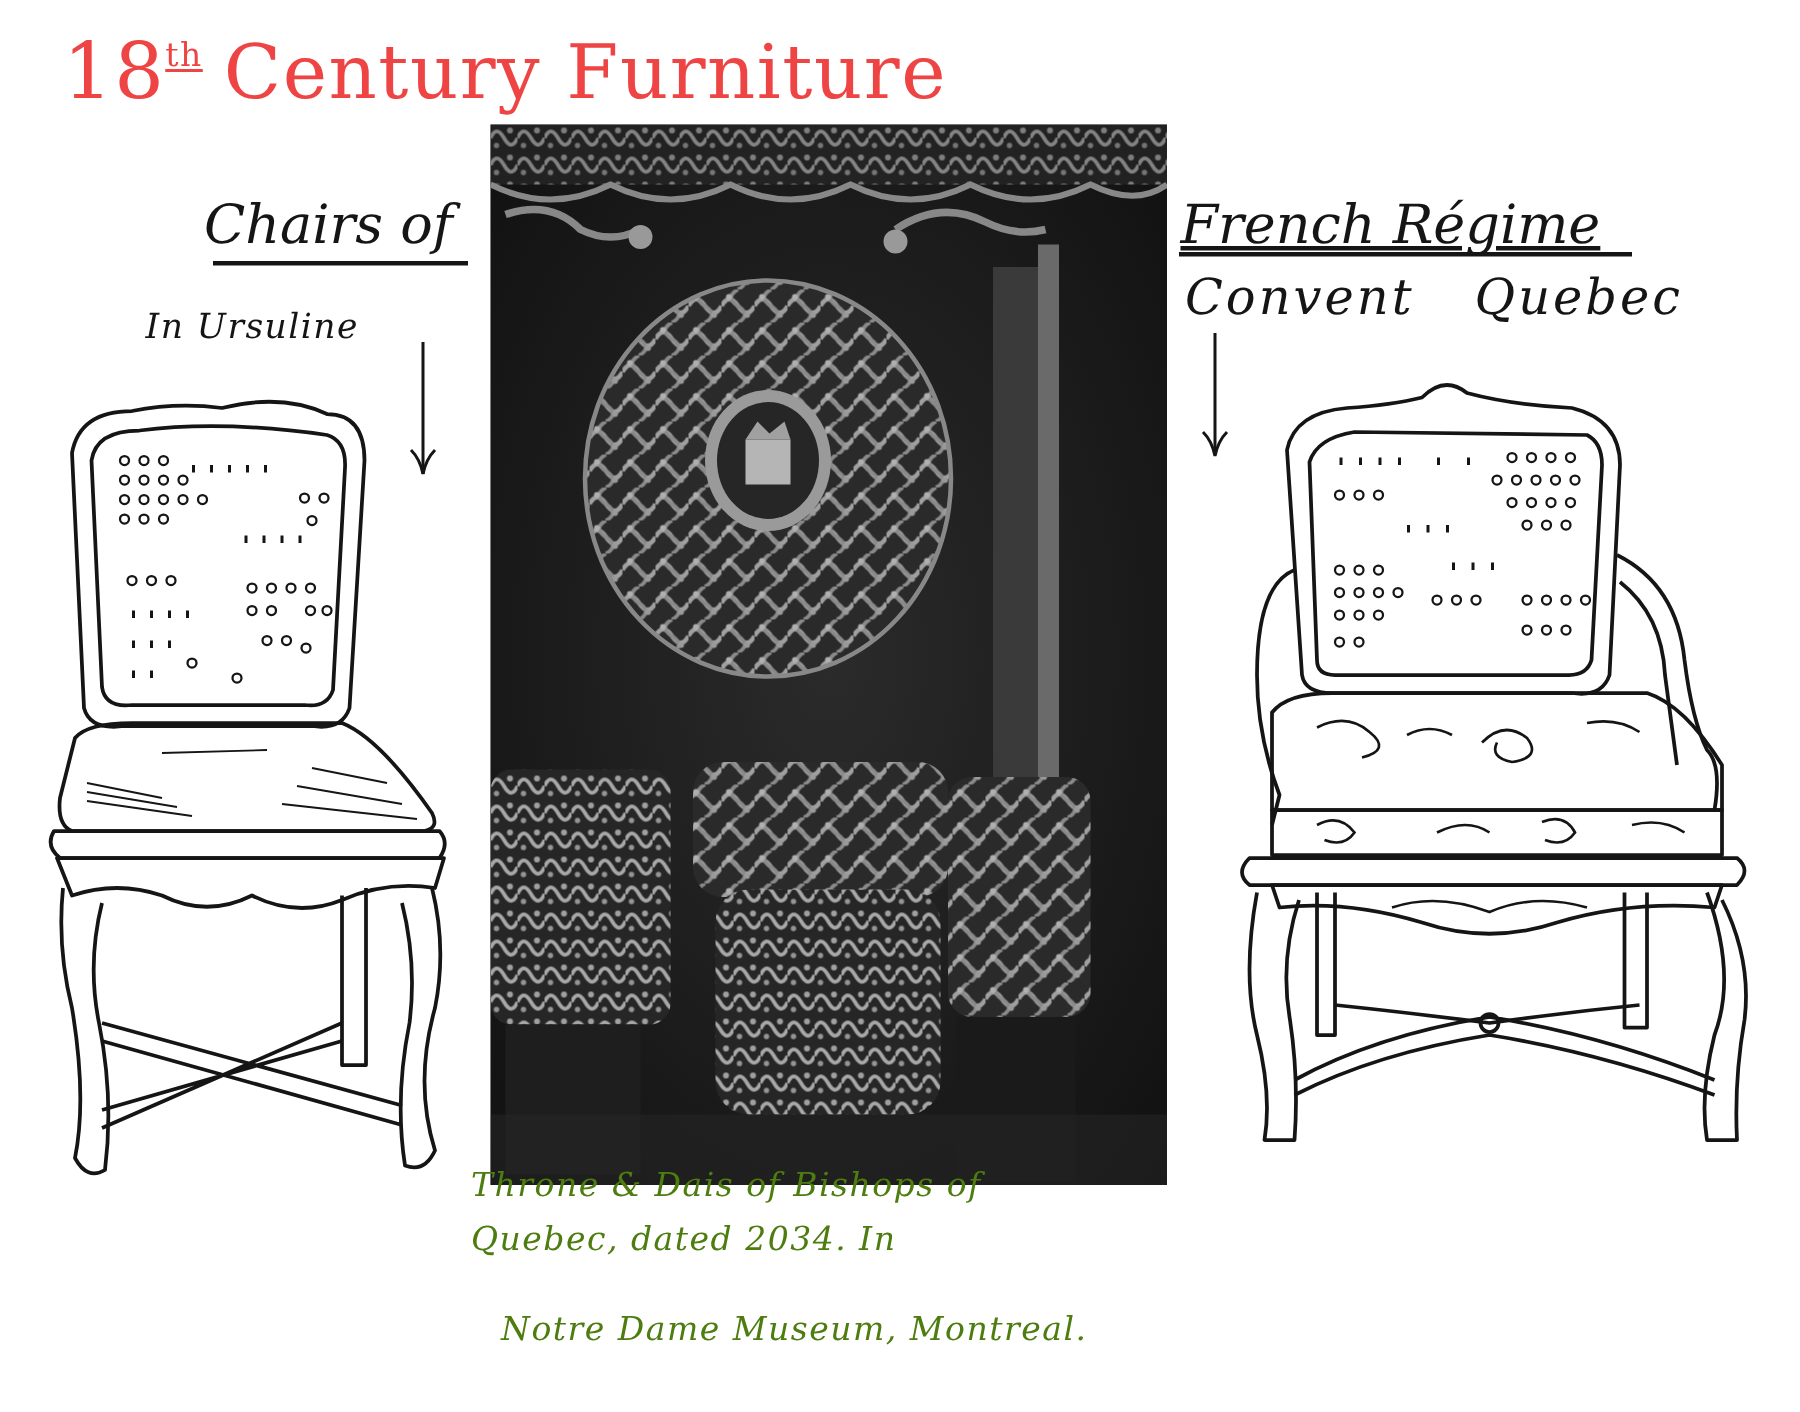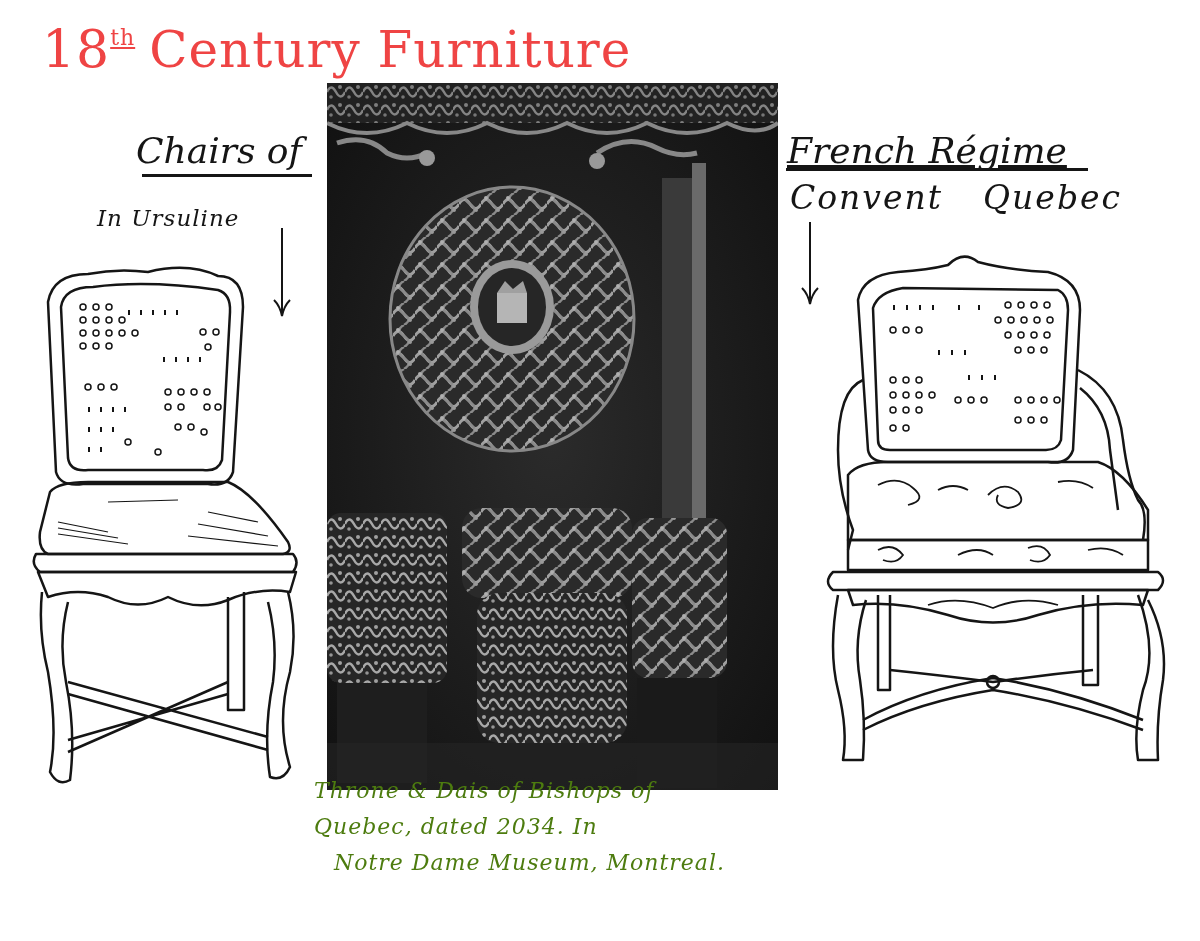--- a/index.html
+++ b/index.html
@@ -36,21 +36,21 @@
       background: #1c1c1c; overflow: hidden;
     }
     .photo svg { position: absolute; inset: 0; }
 
     .chair { position: absolute; }
 
     .caption-bottom {
       position: absolute; left: 314px; top: 773px; font-family: "DejaVu Serif", serif; font-style: italic;
       font-size: 22px; line-height: 36px; color: #4d7c0f; white-space: nowrap; letter-spacing: 1px;
     }
-    .caption-bottom div:nth-child(3) { padding-left: 20px; }
+    .caption-bottom div:nth-child(3) { padding-left: 20px; margin-top: 24px; }
   </style>
 </head>
 <body>
 
 <div class="page">
 
   <div class="title">
     <span class="num">18</span><sup>th</sup><span>Century Furniture</span>
   </div>
 

